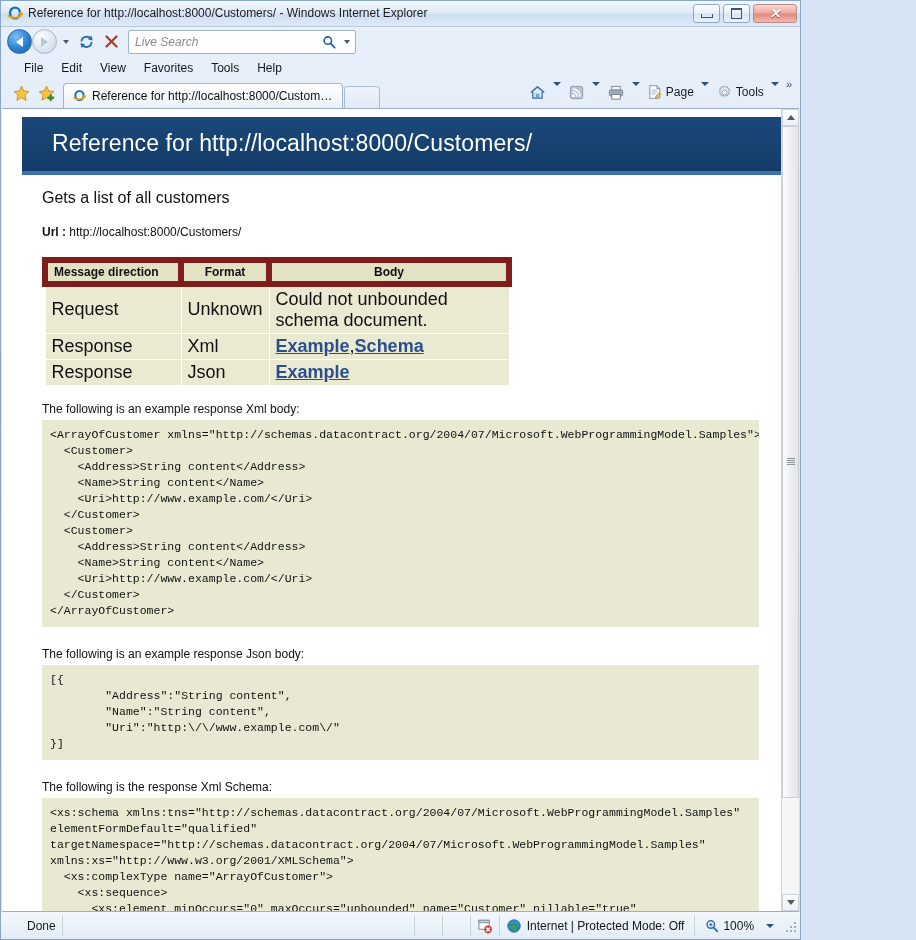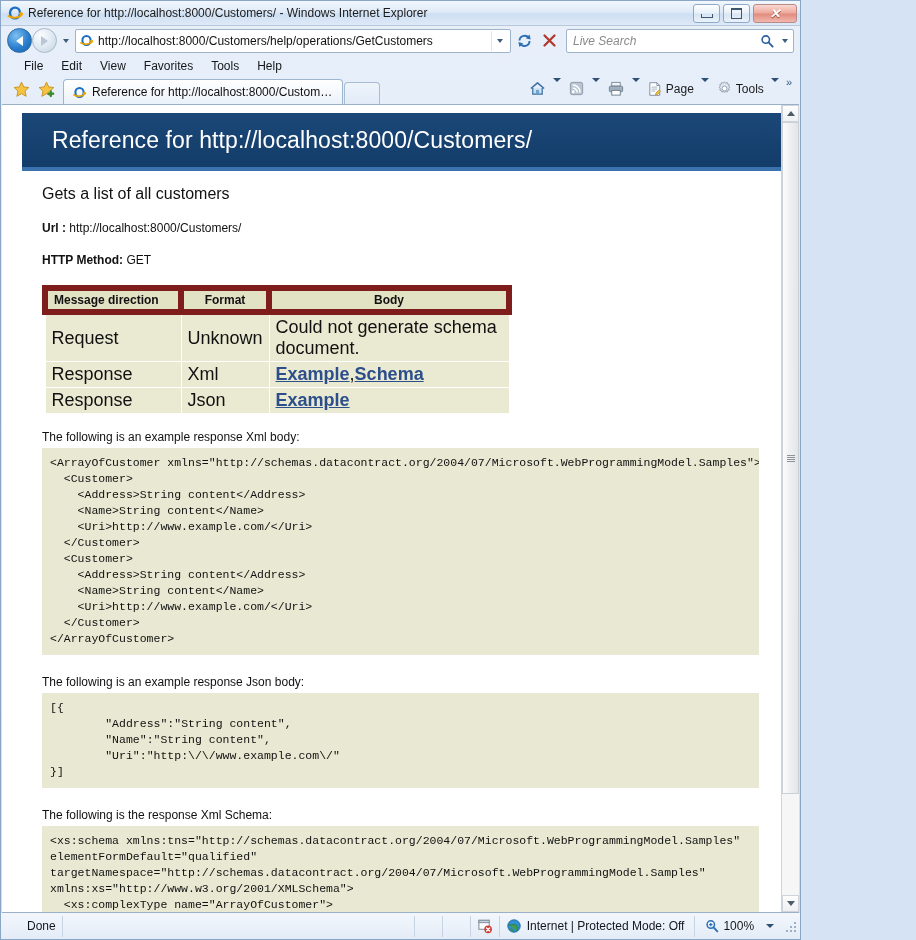--- a/index.html
+++ b/index.html
@@ -537,33 +537,20 @@
     <span class="nav-back">
         <i class="arrow-l"></i>
       </span>
     <span class="nav-fwd">
         <i class="arrow-r"></i>
       </span>
     <span class="nav-drop">
         <i class="caret-sm"></i>
       </span>
 
-    <span class="url-box">
-      <span style="flex:0 0 auto;display:flex;align-items:center;">
-        <svg class="icon-svg" width="15" height="15" viewBox="0 0 16 16">
-          <rect x="0" y="0" width="16" height="16" fill="#ffffff"></rect>
-          <ellipse cx="8" cy="8" rx="4.4" ry="4.8" fill="none" stroke="#1c6fbf" stroke-width="2.2"></ellipse>
-          <path d="M2 10.6 C5 12.8, 11.6 12.4, 14 9.4 C14.7 8.5, 13.5 7.8, 12.5 8.6" fill="none" stroke="#f0a500" stroke-width="1.8" stroke-linecap="round"></path>
-        </svg>
-      </span>
-      <span class="url-text">http://localhost:8000/Customers/help/operations/GetCustomers</span>
-      <span class="url-drop">
-          <i class="caret-sm"></i>
-        </span>
-    </span>
 
     <span class="refresh-btn">
       <svg class="icon-svg" width="17" height="17" viewBox="0 0 17 17">
         <path d="M3.5 8.5 A5 5 0 0 1 13 6.6" fill="none" stroke="#2a6fb5" stroke-width="1.9"></path>
         <polygon points="13.6,2.6 14.6,7.6 9.8,6.2" fill="#2a6fb5"></polygon>
         <path d="M13.5 9 A5 5 0 0 1 4 11.2" fill="none" stroke="#2a6fb5" stroke-width="1.9"></path>
         <polygon points="3.4,15 2.4,10 7.2,11.4" fill="#2a6fb5"></polygon>
       </svg>
     </span>
     <span class="stop-btn">
@@ -686,38 +673,34 @@
 
       <div class="content">
 
         <p class="p-desc">Gets a list of all customers</p>
 
         <p class="p-kv">
           <b>Url :</b>
           <span>http://localhost:8000/Customers/</span>
         </p>
 
-        <p class="p-kv">
-          <b>HTTP Method:</b>
-          <span>GET</span>
-        </p>
 
         <table class="msgtable">
           <thead>
             <tr>
               <th class="left" style="width:118px">Message direction</th>
               <th style="width:58px">Format</th>
               <th style="width:222px">Body</th>
             </tr>
           </thead>
           <tbody>
             <tr>
               <td>Request</td>
               <td>Unknown</td>
-              <td>Could not generate schema document.</td>
+              <td>Could not unbounded schema document.</td>
             </tr>
             <tr>
               <td>Response</td>
               <td>Xml</td>
               <td><a href="#">Example</a><span>,</span><a href="#">Schema</a></td>
             </tr>
             <tr>
               <td>Response</td>
               <td>Json</td>
               <td><a href="#">Example</a></td>

